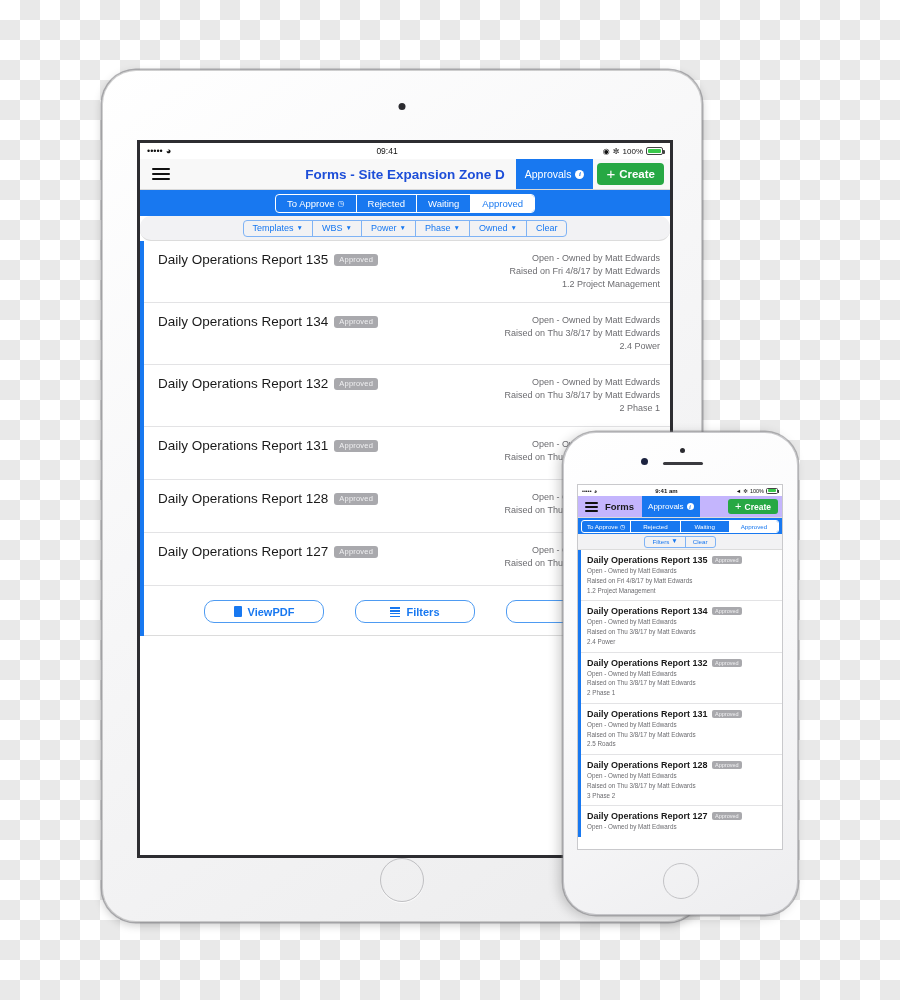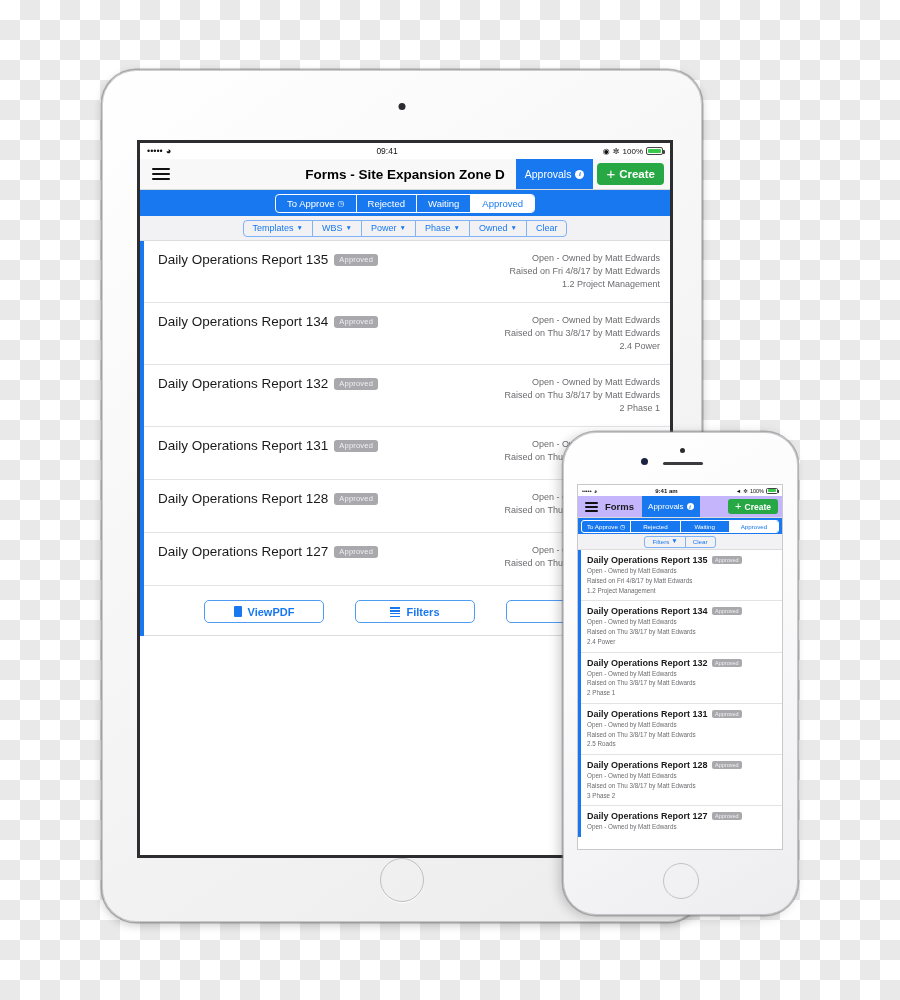--- a/index.html
+++ b/index.html
@@ -61,21 +61,21 @@
   .wifi{font-size:9px;line-height:1;}
 
   
   .navbar{
     height:30px;background:#f8f8f8;display:flex;align-items:center;position:relative;
     border-bottom:1px solid #d9d9d9;
   }
   .hamburger{width:18px;margin-left:12px;cursor:pointer;flex:0 0 auto;}
   .hamburger span{display:block;height:2.6px;background:#111;margin:2.6px 0;border-radius:1px;}
   .nav-title{
-    position:absolute;left:0;right:0;text-align:center;font-size:13.5px;font-weight:bold;color:#000000;
+    position:absolute;left:0;right:0;text-align:center;font-size:13.5px;font-weight:bold;color:#1d4ed8;
     pointer-events:none;
   }
   .nav-right{margin-left:auto;display:flex;align-items:stretch;height:100%;z-index:2;}
   .approvals-tab{
     background:#1878f0;color:#fff;display:flex;align-items:center;gap:4px;
     padding:0 9px;font-size:10.5px;
   }
   .badge-i{
     width:9px;height:9px;border-radius:50%;background:#fff;color:#1878f0;
     font-size:7px;font-weight:bold;display:flex;align-items:center;justify-content:center;
@@ -95,21 +95,21 @@
   .seg .segitem{
     display:flex;align-items:center;justify-content:center;gap:3px;
     padding:0 11px;font-size:9.5px;color:#ffffff;border-right:1px solid #ffffff;
     white-space:nowrap;
   }
   .seg .segitem:last-child{border-right:none;}
   .seg .segitem.active{background:#ffffff;color:#1878f0;}
   .clock-ic{font-size:8px;opacity:.9;}
 
   
-  .filterbar{background:#f2f2f4;height:24px;display:flex;align-items:center;justify-content:center;border-bottom:1px solid #dcdcdc;}
+  .filterbar{background:#f2f2f4;height:24px;display:flex;align-items:center;justify-content:center;border-bottom:1px solid #dcdcdc;border-radius:11px;}
   .filters{display:flex;border:1px solid #7fb3f5;border-radius:4px;overflow:hidden;height:15px;}
   .filters .fitem{
     display:flex;align-items:center;justify-content:center;gap:3px;
     padding:0 9px;font-size:9px;color:#1878f0;border-right:1px solid #7fb3f5;white-space:nowrap;
   }
   .filters .fitem:last-child{border-right:none;}
   .caret{font-size:6.5px;line-height:1;}
 
   
   .listwrap{position:relative;background:#fff;}
@@ -121,21 +121,21 @@
   .row-title{font-size:13.5px;color:#1a1a1a;display:flex;align-items:center;gap:6px;font-weight:normal;}
   .pill{
     background:#a9a9ad;color:#f0f0f2;font-size:7.5px;border-radius:3px;padding:1.5px 5px;
     letter-spacing:.2px;
   }
   .row-meta{text-align:right;font-size:9px;color:#6c6c70;line-height:1.45;white-space:nowrap;}
 
   
   .actionbar{display:flex;justify-content:center;gap:11px;padding:14px 0 12px;background:#fff;}
   .abtn{
-    border:1px solid #4e9bf2;border-radius:5px;height:21px;min-width:98px;
+    border:1px solid #4e9bf2;border-radius:10px;height:21px;min-width:98px;
     display:flex;align-items:center;justify-content:center;gap:6px;
     color:#1878f0;font-size:11px;font-weight:bold;background:#fff;padding:0 10px;margin-left:20px;
   }
   .ic-pdf{width:8px;height:11px;background:#1878f0;border-radius:1px;display:inline-block;}
   .ic-details{width:10px;height:9px;display:inline-block;position:relative;}
   .ic-details i{position:absolute;left:0;right:0;height:1.6px;background:#1878f0;}
   .ic-details i:nth-child(1){top:0}.ic-details i:nth-child(2){top:2.7px}
   .ic-details i:nth-child(3){top:5.4px}.ic-details i:nth-child(4){top:8.1px}
   .list-bottom-edge{height:1px;background:#dcdcdc;}
 

